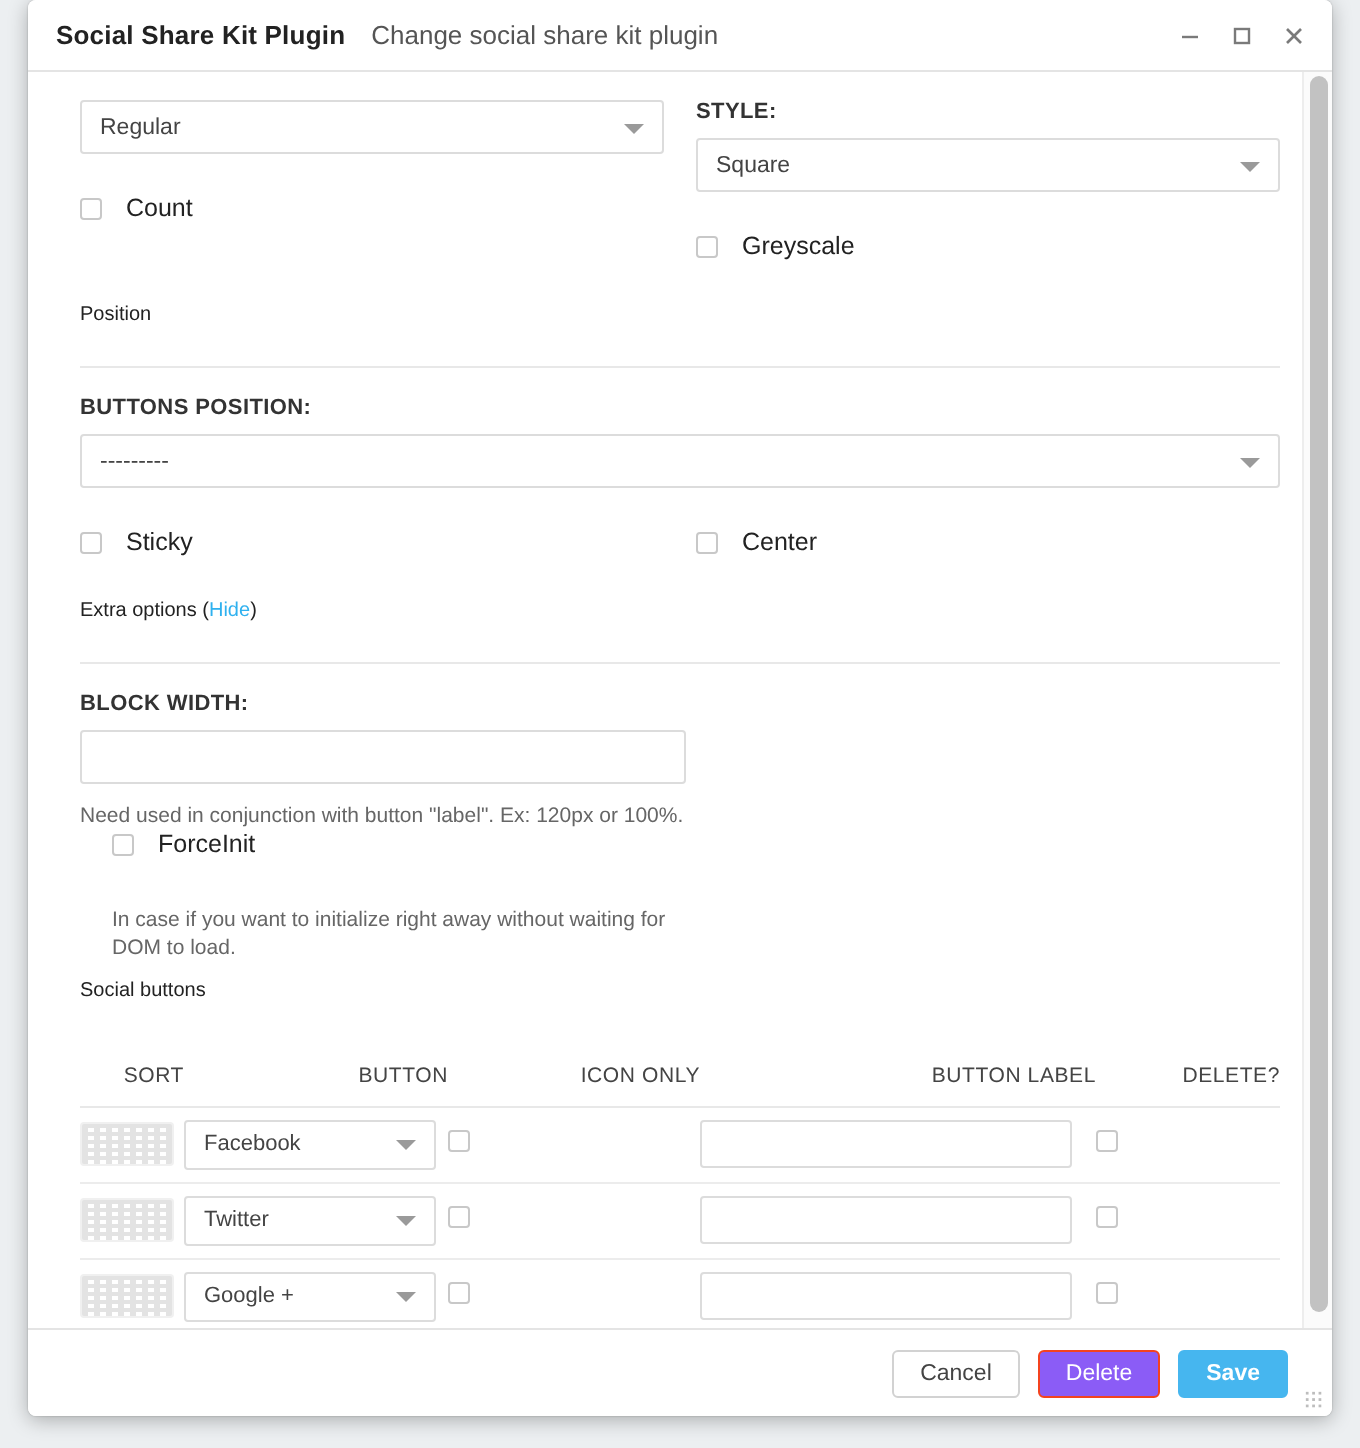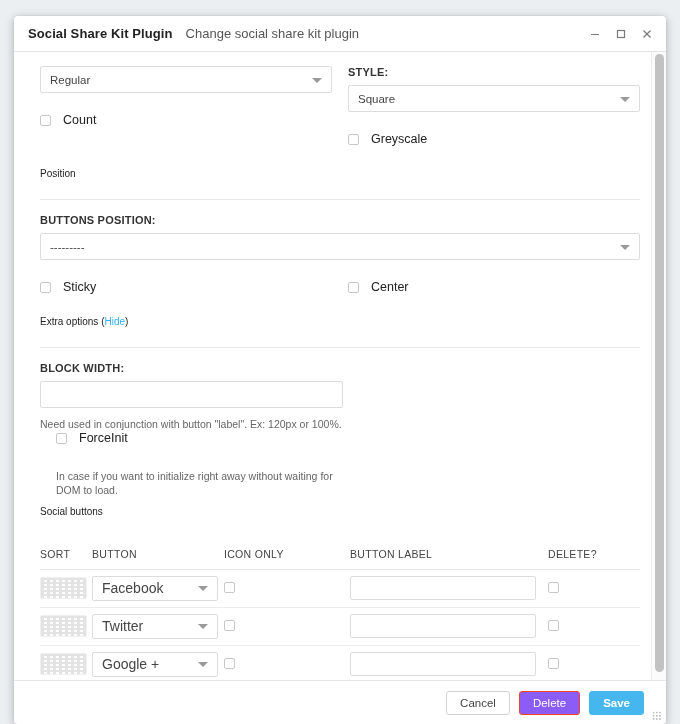--- a/index.html
+++ b/index.html
@@ -7,21 +7,21 @@
     padding: 0;
     width: 680px;
     height: 724px;
     background: #eceff1;
     font-family: "Liberation Sans", sans-serif;
     -webkit-font-smoothing: antialiased;
   }
   .window {
     position: absolute;
     left: 14px;
-    top: 16px;
+    top: 0;
     width: 652px;
     height: 708px;
     background: #ffffff;
     border-radius: 4px;
     box-shadow: 0 2px 10px rgba(0,0,0,0.28), 0 0 1px rgba(0,0,0,0.25);
     overflow: hidden;
     display: flex;
     flex-direction: column;
   }
   
@@ -132,21 +132,21 @@
     right: 9px;
     top: 50%;
     margin-top: -2px;
     width: 0; height: 0;
     border-left: 5px solid transparent;
     border-right: 5px solid transparent;
     border-top: 5px solid #9a9a9a;
   }
   .select.small {
     height: 25px;
-    font-size: 14px;
+    font-size: 11px;
   }
 
   .check-row {
     display: flex;
     align-items: center;
     margin-top: 20px;
     text-align: right;
   }
   .cb {
     width: 11px;
@@ -196,21 +196,21 @@
   
   table.social {
     width: 100%;
     border-collapse: collapse;
     margin-top: 11px;
   }
   table.social th {
     font-size: 10.5px;
     font-weight: normal;
     color: #444;
-    text-align: left;
+    text-align: right;
     letter-spacing: 0.3px;
     padding: 0 0 9px 0;
     border-bottom: 1px solid #e8e8e8;
   }
   table.social td {
     border-bottom: 1px solid #ececec;
     padding: 6px 0;
     vertical-align: middle;
   }
   .col-sort  { width: 52px; }

